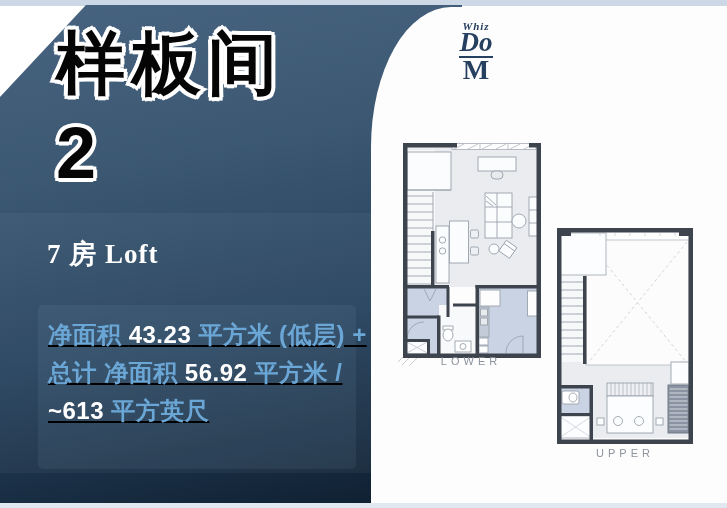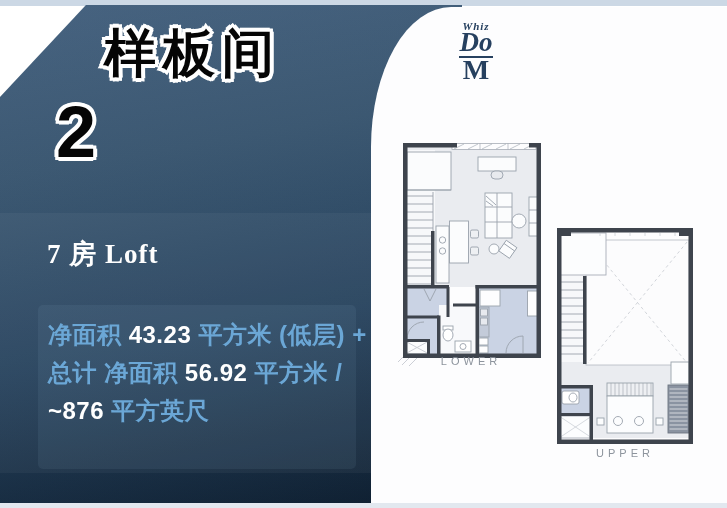--- a/index.html
+++ b/index.html
@@ -13,28 +13,28 @@
       background:linear-gradient(158deg,#4a678533 , transparent),
                  linear-gradient(170deg,#46627f 0%,#3a566f 30%,#24405b 62%,#0d1d2e 100%);
       clip-path:polygon(86px 0,100% 0,100% 100%,0 100%,0 92px);}
   .band-mid{position:absolute;left:0;top:208px;width:100%;height:260px;
       background:rgba(255,255,255,0.045);}
   .title-block{position:absolute;left:56px;top:16px;line-height:1.26;
       font-weight:900;color:#050505;letter-spacing:7px;
       -webkit-text-stroke:6px #ffffff;paint-order:stroke fill;
       text-shadow:-3px -3px 0 #fff,3px -3px 0 #fff,-3px 3px 0 #fff,3px 3px 0 #fff,
                   0 -4px 0 #fff,0 4px 0 #fff,-4px 0 0 #fff,4px 0 0 #fff;}
-  .title-line1{font-size:52px;margin-left:48px;}
+  .title-line1{font-size:69px;}
   .title-line2{font-size:72px;}
   .subtitle{position:absolute;left:47px;color:#fefefe;font-weight:700;font-size:27px;
       font-family:"Liberation Serif",serif;letter-spacing:1px;}
   .sub1{top:231px;} .sub2{top:272px;}
   .spec-block{position:absolute;left:38px;top:300px;width:318px;height:164px;
       background:rgba(160,200,235,0.08);border-radius:5px;padding:11px 0 0 10px;
-      box-sizing:border-box;}
+      box-sizing:border-box;text-decoration:underline;}
   .spec-line{font-size:24px;font-weight:700;color:#6ba7d6;letter-spacing:0.5px;
       line-height:38px;white-space:nowrap;}
   .spec-line .num{color:#ffffff;}
 
   
   .white-card{position:absolute;left:371px;top:7px;width:356px;height:497px;
       background:#fdfdfe;border-top-left-radius:80px 140px;}
   .logo{position:absolute;left:80px;top:13px;display:flex;gap:10px;align-items:flex-start;
       color:#26405f;}
   .whizdom{display:flex;flex-direction:column;align-items:center;width:50px;}
@@ -68,21 +68,21 @@
     <div class="title-block">
       <div class="title-line1">样板间</div>
       <div class="title-line2">2</div>
     </div>
 
     <div class="subtitle sub1">7 房 Loft</div>
 
     <div class="spec-block">
       <div class="spec-line"><span>净面积 </span><span class="num">43.23</span><span> 平方米 (低层) +</span></div>
       <div class="spec-line"><span>总计 净面积 </span><span class="num">56.92</span><span> 平方米 /</span></div>
-      <div class="spec-line"><span class="num">~876</span><span> 平方英尺</span></div>
+      <div class="spec-line"><span class="num">~613</span><span> 平方英尺</span></div>
     </div>
   </div>
 
   <div class="white-card">
     <div class="logo">
       <div class="whizdom">
         <span class="whiz">Whiz</span>
         <span class="do">Do</span>
         <span class="m">M</span>
       </div>

